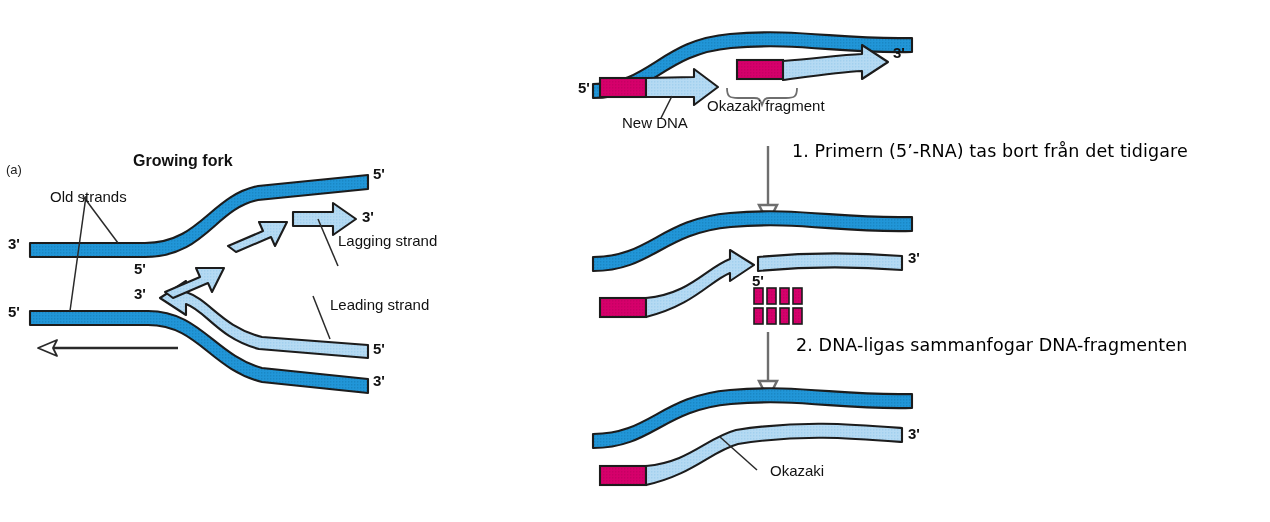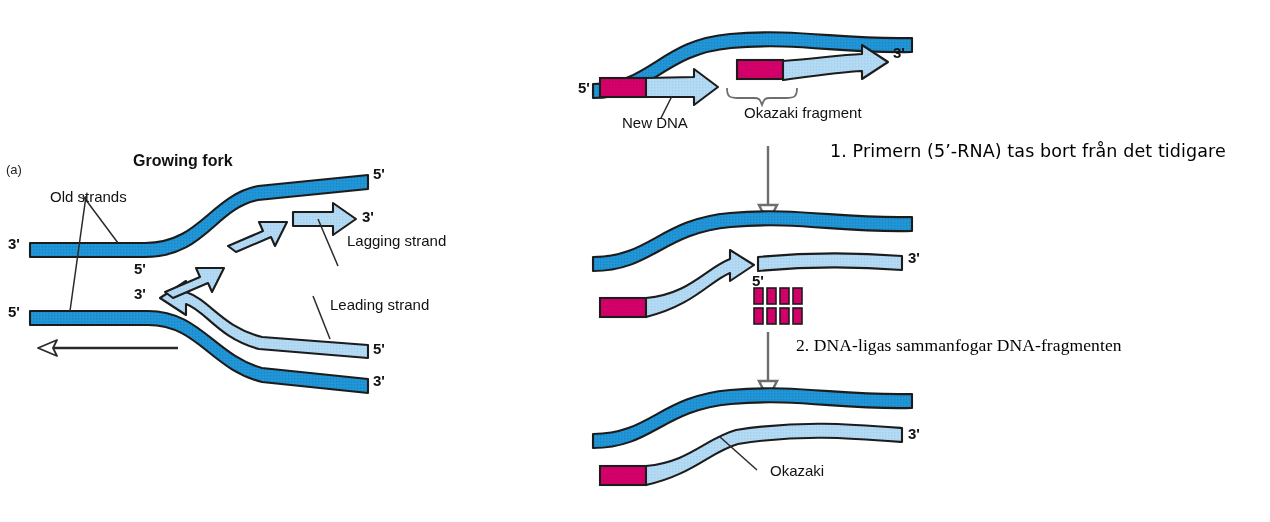--- a/index.html
+++ b/index.html
@@ -134,42 +134,42 @@
     <path d="M720,437 L757,470" fill="none" stroke="#2a2a2a" stroke-width="1.5"></path>
   </g>
 </svg>
 
 <div class="lbl panel-id" style="left:6px;top:162px;">(a)</div>
 
 <div class="lbl fig fig-b" style="left:133px;top:152px;font-size:16px;">Growing fork</div>
 
 <div class="lbl fig" style="left:50px;top:188px;text-align:right;">Old strands</div>
 
-<div class="lbl fig" style="left:347px;top:232px;">Lagging strand</div>
+<div class="lbl fig" style="left:338px;top:232px;">Lagging strand</div>
 
 <div class="lbl fig" style="left:330px;top:296px;">Leading strand</div>
 
 
 <div class="lbl fig fig-b" style="left:8px;top:235px;">3'</div>
 <div class="lbl fig fig-b" style="left:8px;top:303px;">5'</div>
 <div class="lbl fig fig-b" style="left:373px;top:165px;">5'</div>
 <div class="lbl fig fig-b" style="left:362px;top:208px;">3'</div>
 <div class="lbl fig fig-b" style="left:134px;top:260px;">5'</div>
 <div class="lbl fig fig-b" style="left:134px;top:285px;">3'</div>
 <div class="lbl fig fig-b" style="left:373px;top:340px;">5'</div>
 <div class="lbl fig fig-b" style="left:373px;top:372px;">3'</div>
 
 <div class="lbl fig fig-b" style="left:578px;top:79px;">5'</div>
 <div class="lbl fig fig-b" style="left:893px;top:44px;">3'</div>
 <div class="lbl fig" style="left:604px;top:114px;margin-left:18px;">New DNA</div>
-<div class="lbl fig" style="left:707px;top:104px;margin-left:37px;">Okazaki fragment</div>
+<div class="lbl fig" style="left:707px;top:97px;">Okazaki fragment</div>
 
 <div class="lbl fig fig-b" style="left:752px;top:272px;">5'</div>
 <div class="lbl fig fig-b" style="left:908px;top:249px;">3'</div>
 
 <div class="lbl fig" style="left:770px;top:462px;">Okazaki</div>
 <div class="lbl fig fig-b" style="left:908px;top:425px;">3'</div>
 
-<div class="lbl sv" style="left:830px;top:140px;">1. Primern (5’-RNA) tas bort från det tidigare</div>
+<div class="lbl sv" style="left:792px;top:140px;">1. Primern (5’-RNA) tas bort från det tidigare</div>
 
-<div class="lbl sv" style="left:796px;top:334px;font-family:Liberation Serif, serif;">2. DNA-ligas sammanfogar DNA-fragmenten</div>
+<div class="lbl sv" style="left:796px;top:334px;">2. DNA-ligas sammanfogar DNA-fragmenten</div>
 
 </div>
 
 </body></html>

